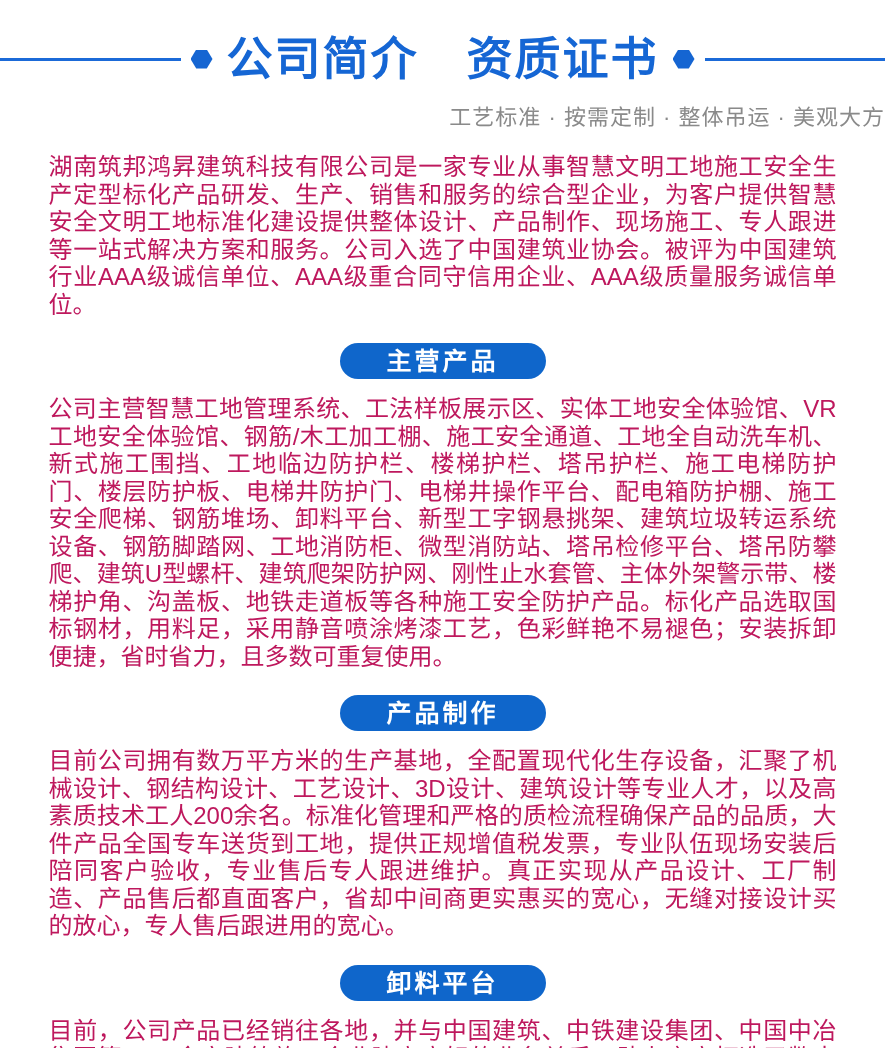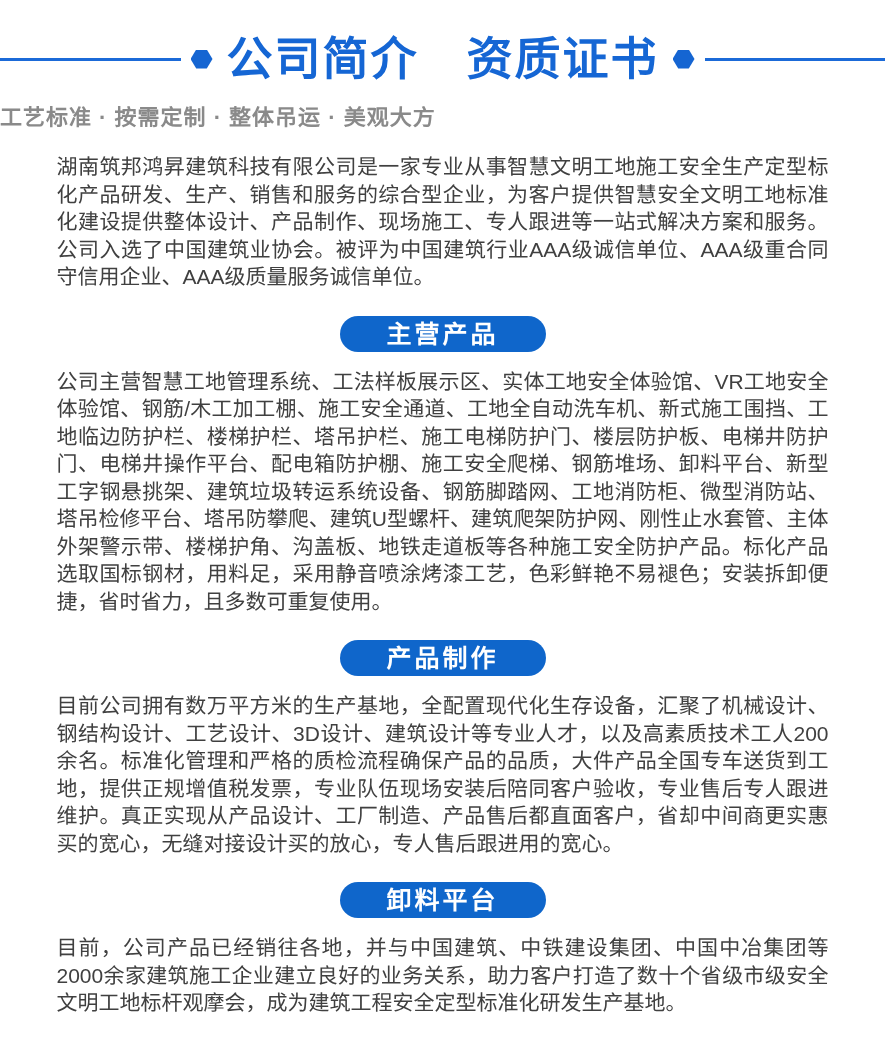--- a/index.html
+++ b/index.html
@@ -41,39 +41,39 @@
   .title {
     font-size: 46px;
     font-weight: bold;
     color: #1566d4;
     margin: 6px 14px;
     white-space: nowrap;
     letter-spacing: 2px;
     line-height: 58px;
   }
   .subtitle {
-    text-align: left;
+    text-align: right;
     font-size: 22px;
-    font-weight: 700;
+    font-weight: 400;
     color: #8a8a8a;
     margin-top: 11px;
     letter-spacing: 1px;
     line-height: 26px;
   }
   
   .content {
     width: 796px;
     margin: 0 auto;
   }
   .para {
-    font-size: 21px;
+    font-size: 24px;
     line-height: 27.5px;
-    color: #404040;
+    color: #be185d;
     text-align: justify;
-    margin: 12px;
+    margin: 4px;
   }
   .para.intro { margin-top: 22px; }
   .badge-row {
     text-align: center;
     margin: 25px 0 16px 0;
   }
   .badge {
     display: inline-block;
     width: 206px;
     height: 36px;

